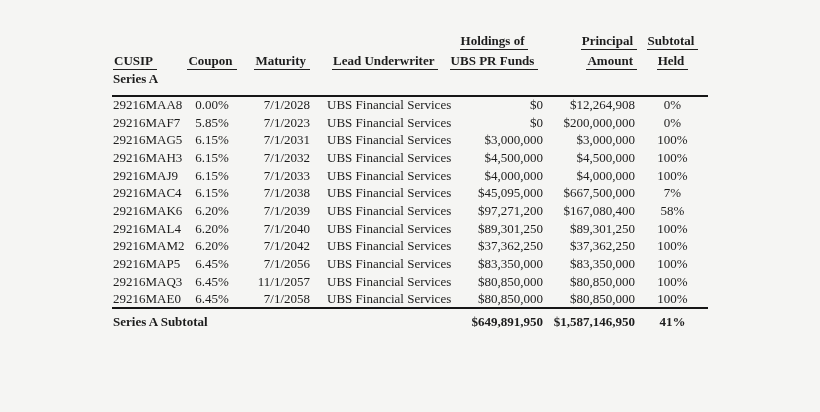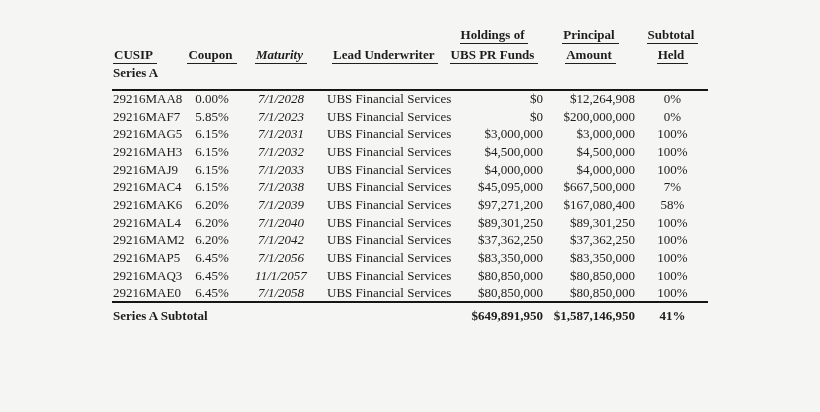--- a/index.html
+++ b/index.html
@@ -11,21 +11,21 @@
     height: 412px;
     background: #f5f5f3;
     font-family: "Liberation Serif", serif;
     color: #1d1d1d;
     overflow: hidden;
     position: relative;
   }
   .table-wrap {
     position: absolute;
     left: 112px;
-    top: 24px;
+    top: 30px;
   }
   table {
     border-collapse: collapse;
     table-layout: fixed;
     width: 596px;
     font-size: 13px;
   }
   th, td {
     padding: 0;
     overflow: visible;
@@ -39,27 +39,27 @@
   .hul {
     display: inline-block;
     border-bottom: 1.6px solid #1f1f1f;
     padding: 0 4px 1px 1px;
     line-height: 14px;
   }
 
   
   .c1 { text-align: left;  padding-left: 1px; }
   .c2 { text-align: center; }
-  .c3 { text-align: center;  padding-left: 12px; font-style: italic; }
+  .c3 { text-align: right;  padding-left: 12px; }
   .c4 { text-align: left;  padding-left: 17px; }
   th.c4 { padding-left: 22px; }
   .c5 { text-align: right; padding-right: 1px; }
   th.c5 { text-align: center; padding-right: 0; }
   .c6 { text-align: right; padding-right: 2px; }
-  th.c6 { text-align: center; padding-right: 0; }
+  th.c6 { padding-right: 0; }
   .c7 { text-align: center; }
 
   
   tr.series-row td {
     font-weight: bold;
     height: 17px;
     vertical-align: bottom;
     padding-bottom: 8px;
     border-bottom: 2.6px solid #161616;
   }

